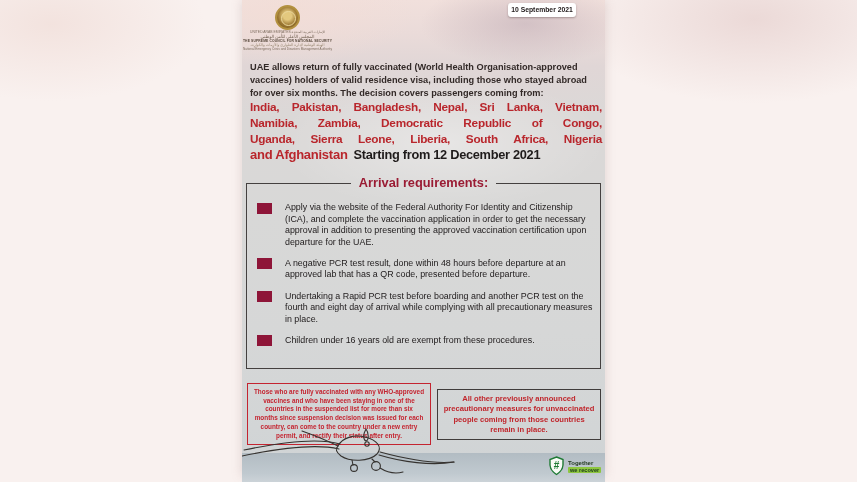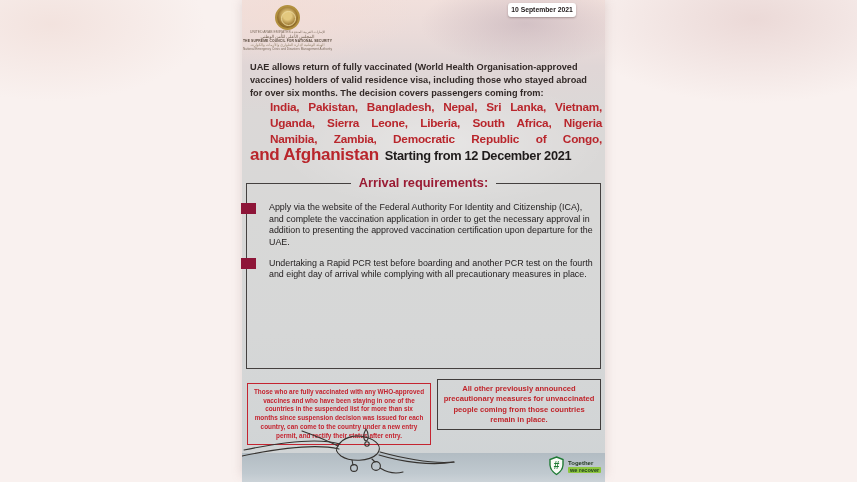--- a/index.html
+++ b/index.html
@@ -53,52 +53,52 @@
   }
 
   
   .intro{
     position:absolute; left:8px; top:61px; width:350px;
     font-size:9.2px; font-weight:bold; line-height:13.2px; color:#332a28;
   }
   .countries{ position:absolute; left:8px; top:99px; width:352px; }
   .c-line{
     font-size:11.8px; font-weight:bold; line-height:16px; letter-spacing:-.25px;
-    color:#b9262c; text-align:justify; text-align-last:justify;margin-left:20px;
+    color:#b9262c; text-align:justify; text-align-last:justify;
   }
   .c-last{ display:flex; align-items:baseline; gap:6px; line-height:16px; }
-  .c-last .red{ font-size:17px; font-weight:bold; letter-spacing:-.25px; color:#b9262c; white-space:nowrap; }
+  .c-last .red{ font-size:13px; font-weight:bold; letter-spacing:-.25px; color:#b9262c; white-space:nowrap; }
   .c-last .start{ font-size:12.8px; font-weight:bold; letter-spacing:-.3px; color:#1f1b1b; white-space:nowrap; }
 
   
   fieldset.reqbox{
     position:absolute; left:4px; top:176px; width:355px; height:193px;
     border:1.6px solid #44403f; padding:0;
   }
   fieldset.reqbox legend{
     margin:0 auto; padding:0 8px; font-size:12.8px; line-height:14px;
     font-weight:bold; color:#9a1b33; text-align:center;
   }
   .req-list{ padding:12px 5px 0 22px; }
   .req{
     position:relative; margin-bottom:9.5px;
-    font-size:8.9px; line-height:11.6px; color:#242021; font-weight:500;
+    font-size:8.9px; line-height:11.6px; color:#242021; font-weight:500;margin-left:16px;
   }
   .req::before{
     content:""; position:absolute; left:-28px; top:.5px; width:15px; height:11px; background:#8e1538;
   }
 
   
   .note-left{
     position:absolute; left:5px; top:383px; width:184px; min-height:56px;
     border:1.6px solid #c42430; padding:4px 5px;
     font-size:6.4px; font-weight:bold; line-height:8.7px; color:#c42430; text-align:center;
   }
   .note-right{
-    position:absolute; left:195px; top:379px; width:164px; height:51px;
+    position:absolute; left:195px; top:389px; width:164px; height:51px;
     border:1.6px solid #403c3b; padding:4px;
     display:flex; align-items:center; justify-content:center;
     font-size:7.6px; font-weight:bold; line-height:10.2px; color:#c0262c; text-align:center;
   }
 
   
   .band{
     position:absolute; left:0; top:453px; width:363px; height:29px;
     background:linear-gradient(180deg,#b2bcc3,#c0c9cf 70%,#ccd3d8);
   }
@@ -126,33 +126,35 @@
       <div class="l2">المجلس الأعلى للأمن الوطني</div>
       <div class="l3">THE SUPREME COUNCIL FOR NATIONAL SECURITY</div>
       <div class="l4">الهيئة الوطنية لإدارة الطوارئ والأزمات والكوارث</div>
       <div class="l5">National Emergency Crisis and Disasters Management Authority</div>
     </div>
     <div class="date-badge">10 September 2021</div>
 
     <div class="intro">UAE allows return of fully vaccinated (World Health Organisation-approved vaccines) holders of valid residence visa, including those who stayed abroad for over six months. The decision covers passengers coming from:</div>
     <div class="countries">
       <div class="c-line">India, Pakistan, Bangladesh, Nepal, Sri Lanka, Vietnam,</div>
+      <div class="c-line">Namibia, Zambia, Democratic Republic of Congo,</div>
       <div class="c-line">Uganda, Sierra Leone, Liberia, South Africa, Nigeria</div>
-      <div class="c-line">Namibia, Zambia, Democratic Republic of Congo,</div>
       <div class="c-last">
         <span class="red">and Afghanistan</span>
         <span class="start">Starting from 12 December 2021</span>
       </div>
     </div>
 
     <fieldset class="reqbox">
       <legend>Arrival requirements:</legend>
       <div class="req-list">
         <div class="req">Apply via the website of the Federal Authority For Identity and Citizenship (ICA), and complete the vaccination application in order to get the necessary approval in addition to presenting the approved vaccination certification upon departure for the UAE.</div>
+        <div class="req">A negative PCR test result, done within 48 hours before departure at an approved lab that has a QR code, presented before departure.</div>
         <div class="req">Undertaking a Rapid PCR test before boarding and another PCR test on the fourth and eight day of arrival while complying with all precautionary measures in place.</div>
+        <div class="req">Children under 16 years old are exempt from these procedures.</div>
       </div>
     </fieldset>
 
     <div class="note-left">Those who are fully vaccinated with any WHO-approved vaccines and who have been staying in one of the countries in the suspended list for more than six months since suspension decision was issued for each country, can come to the country under a new entry permit, and rectify their status after entry.</div>
     <div class="note-right">All other previously announced precautionary measures for unvaccinated people coming from those countries remain in place.</div>
 
     <div class="band"></div>
 
     <svg class="plane" width="250" height="54" viewBox="0 0 250 54">
       <g fill="none" stroke="#35322f" stroke-width="1.1" stroke-linecap="round">

